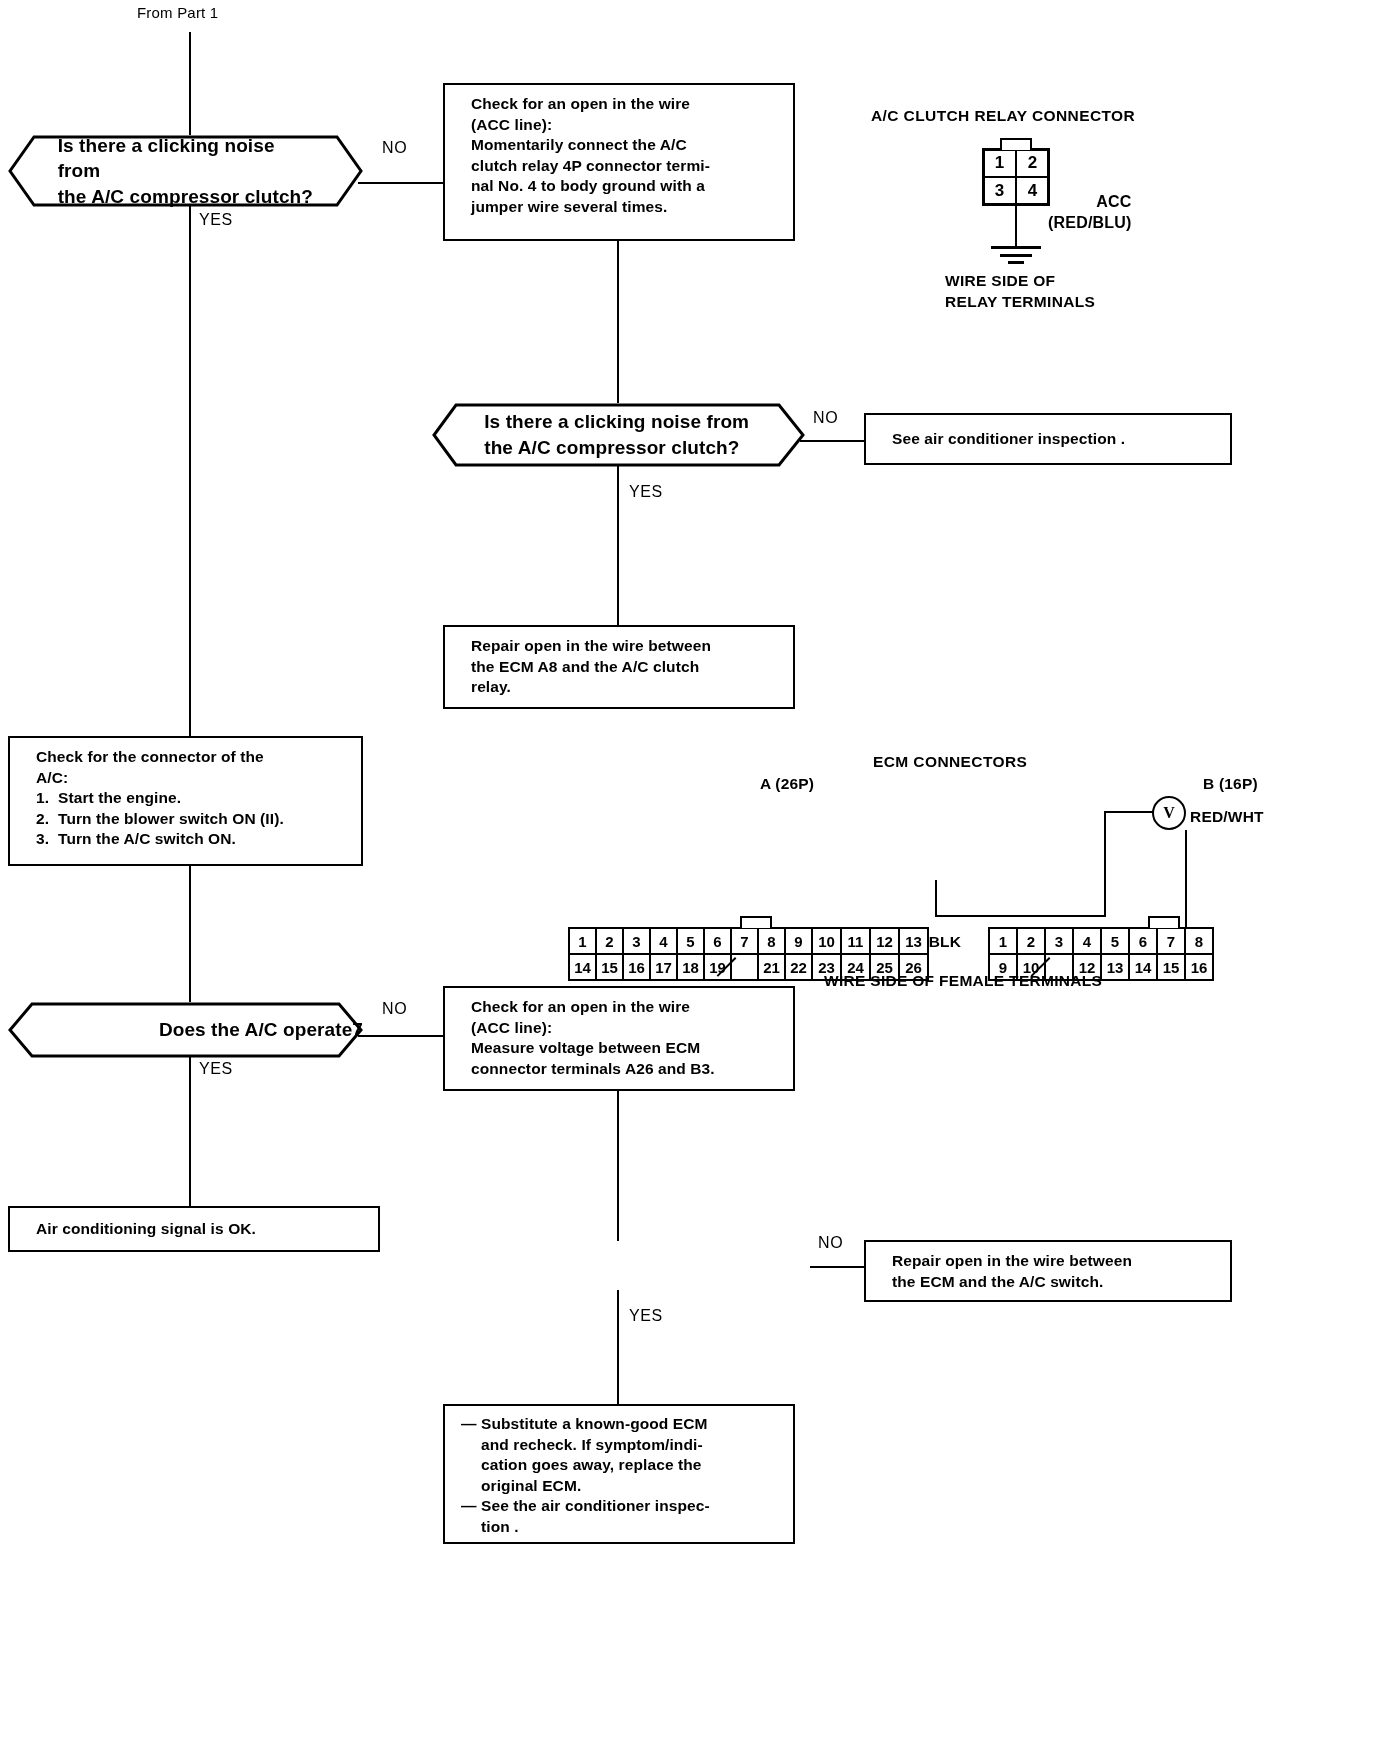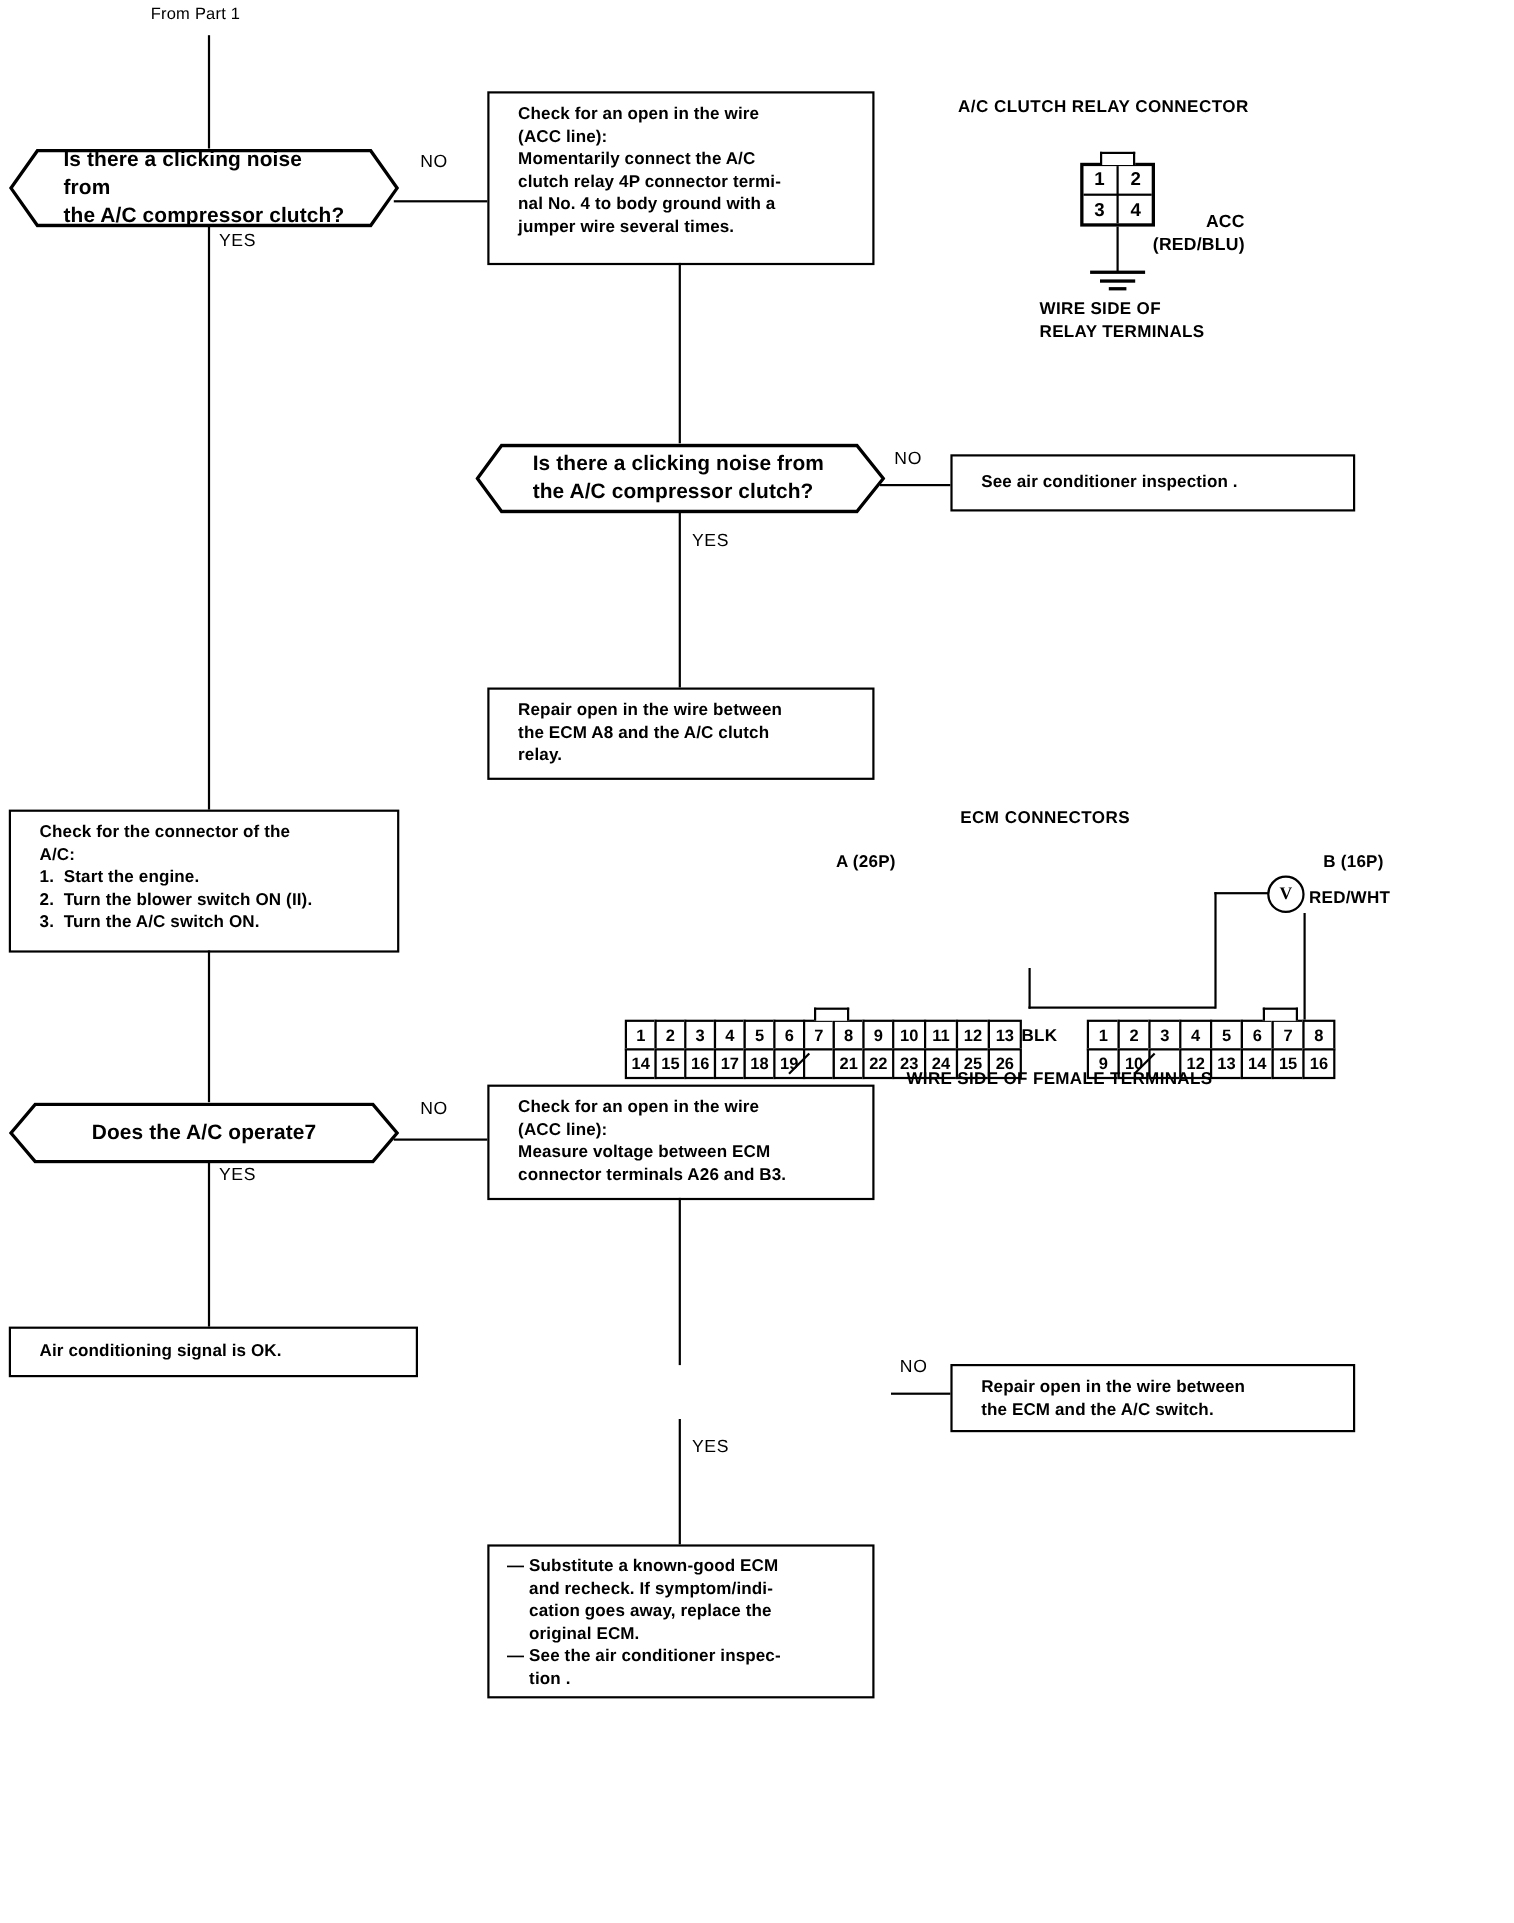--- a/index.html
+++ b/index.html
@@ -53,21 +53,21 @@
     letter-spacing: 0.6px;
   }
 
   
   .cap {
     position: absolute;
     font-size: 15px;
     letter-spacing: 0.2px;
   }
   .cap.bold { font-weight: bold; }
-  .cap.hdr { font-weight: bold; font-size: 15.5px; letter-spacing: 0.4px; }
+  .cap.hdr { font-weight: bold; font-size: 15.5px; letter-spacing: 0.4px; margin-top: 18px; }
 
   
   .olist { margin: 0; padding: 0; list-style: none; }
   .olist li { display: flex; }
   .olist li .num { width: 22px; flex: 0 0 22px; }
 
   
   .dlist { margin: 0; padding: 0; list-style: none; }
   .dlist li { display: flex; }
   .dlist li .dash { width: 20px; flex: 0 0 20px; }
@@ -211,21 +211,21 @@
         <span>Turn the A/C switch ON.</span>
       </li>
     </ul>
   </div>
   <div class="vline" style="left:189px; top:864px; height:140px;"></div>
 
   <div class="hex" style="left:8px; top:1002px; width:355px; height:56px;">
     <svg class="hexshape" viewBox="0 0 355 56" preserveAspectRatio="none">
       <polygon points="24,2 331,2 353,28 331,54 24,54 2,28" fill="#ffffff" stroke="#000000" stroke-width="3"></polygon>
     </svg>
-    <div class="hextext" style="text-align:center; width:100%; padding-left:0; padding-right:0;">
+    <div class="hextext" style="text-align:right; width:100%; padding-left:0; padding-right:0;">
       <div>Does the A/C operate7</div>
     </div>
   </div>
 
   <div class="hline" style="left:358px; top:1035px; width:86px;"></div>
   <div class="branch" style="left:382px; top:1000px;">NO</div>
 
   <div class="branch" style="left:199px; top:1060px;">YES</div>
   <div class="vline" style="left:189px; top:1056px; height:152px;"></div>
 

